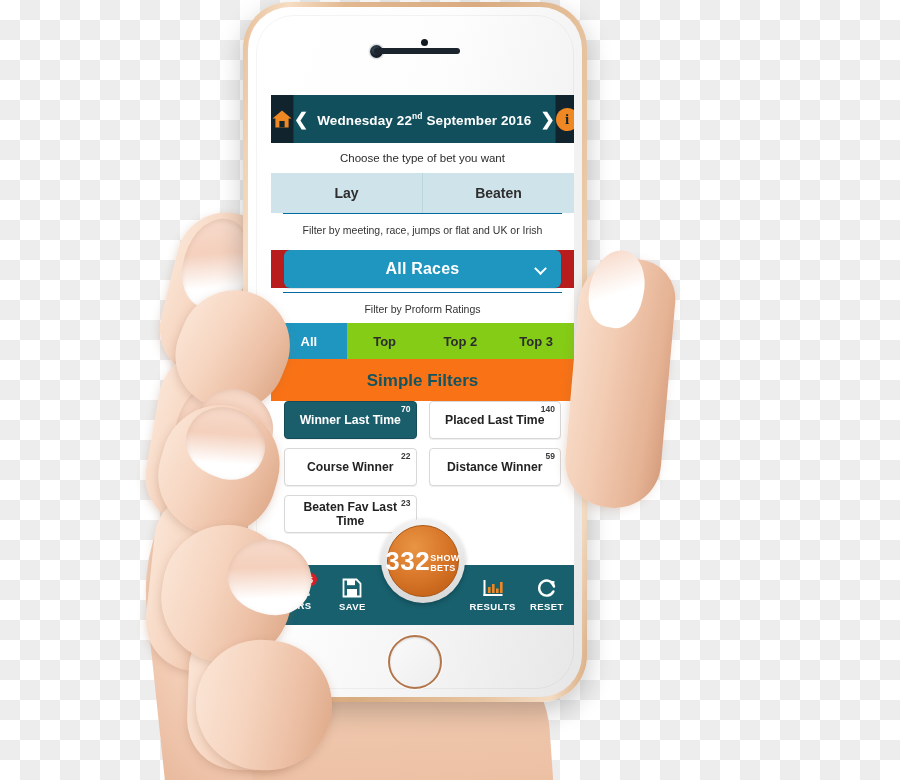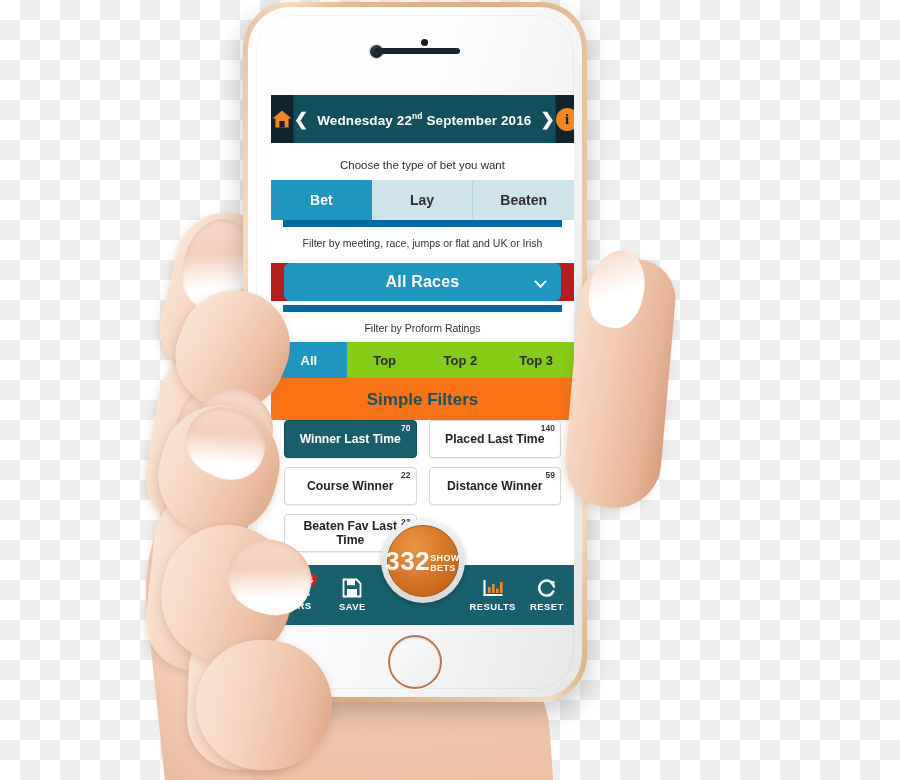--- a/index.html
+++ b/index.html
@@ -96,26 +96,26 @@
   .info-circ {
     width: 23px; height: 23px; border-radius: 50%;
     background: #ef8722; color: #11242e;
     display: flex; align-items: center; justify-content: center;
     font-size: 15px; font-weight: bold; font-family: "Liberation Serif", serif;
   }
 
   
   .hint {
     text-align: center; font-size: 11.5px; color: #2c2c2c;
-    padding: 16px 0 9px; background: #fff;
+    padding: 9px 0 9px; background: #fff;
   }
   .hint-line {
     text-align:center; font-size: 10.5px; color:#333;
     padding: 10px 14px 8px; background:#fff;
-    border-top: 7px solid #0369a1; margin: 0 12px;
+    border-top: 1px solid #0369a1; margin: 0 12px;
   }
 
   
   .tabs3 { display: flex; height: 40px; }
   .tab {
     flex: 1; display: flex; align-items: center; justify-content: center;
     font-size: 14px; font-weight: bold;
   }
   .tab.t-on { background: #1f96c0; color: #ffffff; }
   .tab.t-off { background: #cfe3ea; color: #2e2e2e; }
@@ -300,21 +300,20 @@
           <span class="date-txt"><span>Wednesday</span> <span>22</span><sup>nd</sup> <span>September 2016</span></span>
           <span class="chev">❯</span>
         </div>
         <div class="hdr-info">
           <div class="info-circ">i</div>
         </div>
       </div>
 
       <div class="hint">Choose the type of bet you want</div>
       <div class="tabs3">
-        <div class="tab t-on">Bet</div>
         <div class="tab t-off">Lay</div>
         <div class="tab t-off">Beaten</div>
       </div>
 
       <div class="hint-line">Filter by meeting, race, jumps or flat and UK or Irish</div>
       <div class="sect">
         <div class="dd">
           <span class="dd-label">All Races</span>
           <span class="dd-chev"></span>
         </div>

